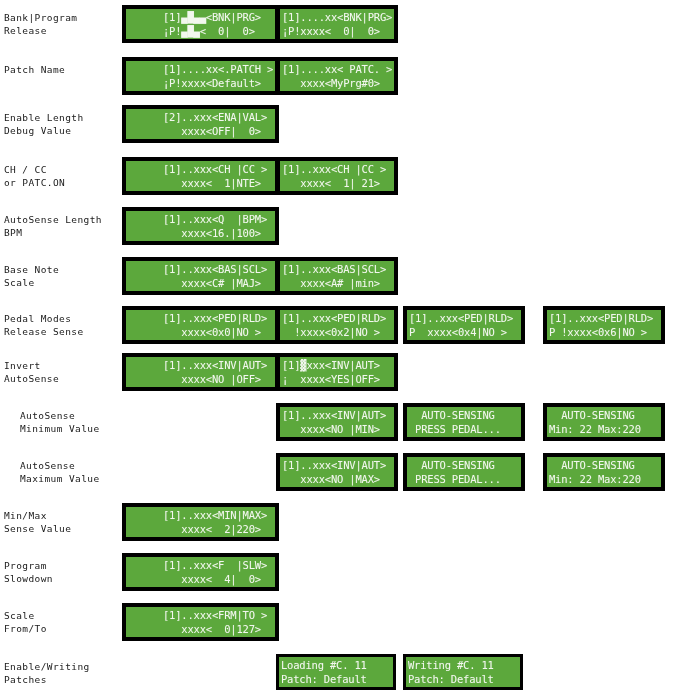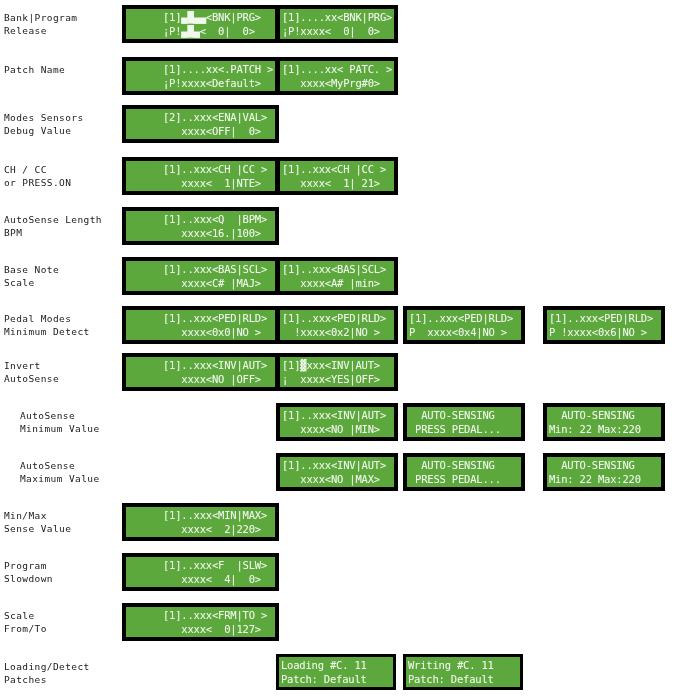--- a/index.html
+++ b/index.html
@@ -79,28 +79,28 @@
       <div class="lcd c1">
         <div class="line">[1]....xx&lt;.PATCH &gt;</div>
         <div class="line">¡P!xxxx&lt;Default&gt;</div>
       </div>
       <div class="lcd c2">
         <div class="line">[1]....xx&lt; PATC. &gt;</div>
         <div class="line">   xxxx&lt;MyPrg#0&gt;</div>
       </div>
     </div>
     <div class="row" style="top: 105px;">
-      <div class="row-label"><span>Modes Sensors</span><span>Debug Value</span></div>
+      <div class="row-label"><span>Enable Length</span><span>Debug Value</span></div>
       <div class="lcd c1">
         <div class="line">[2]..xxx&lt;ENA|VAL&gt;</div>
         <div class="line">   xxxx&lt;OFF|  0&gt;</div>
       </div>
     </div>
     <div class="row" style="top: 157px;">
-      <div class="row-label"><span>CH / CC</span><span>or PRESS.ON</span></div>
+      <div class="row-label"><span>CH / CC</span><span>or PATC.ON</span></div>
       <div class="lcd c1">
         <div class="line">[1]..xxx&lt;CH |CC &gt;</div>
         <div class="line">   xxxx&lt;  1|NTE&gt;</div>
       </div>
       <div class="lcd c2">
         <div class="line">[1]..xxx&lt;CH |CC &gt;</div>
         <div class="line">   xxxx&lt;  1| 21&gt;</div>
       </div>
     </div>
     <div class="row" style="top: 207px;">
@@ -115,21 +115,21 @@
       <div class="lcd c1">
         <div class="line">[1]..xxx&lt;BAS|SCL&gt;</div>
         <div class="line">   xxxx&lt;C# |MAJ&gt;</div>
       </div>
       <div class="lcd c2">
         <div class="line">[1]..xxx&lt;BAS|SCL&gt;</div>
         <div class="line">   xxxx&lt;A# |min&gt;</div>
       </div>
     </div>
     <div class="row" style="top: 306px;">
-      <div class="row-label"><span>Pedal Modes</span><span>Minimum Detect</span></div>
+      <div class="row-label"><span>Pedal Modes</span><span>Release Sense</span></div>
       <div class="lcd c1">
         <div class="line">[1]..xxx&lt;PED|RLD&gt;</div>
         <div class="line">   xxxx&lt;0x0|NO &gt;</div>
       </div>
       <div class="lcd c2">
         <div class="line">[1]..xxx&lt;PED|RLD&gt;</div>
         <div class="line">  !xxxx&lt;0x2|NO &gt;</div>
       </div>
       <div class="lcd c3">
         <div class="line">[1]..xxx&lt;PED|RLD&gt;</div>
@@ -196,21 +196,21 @@
       </div>
     </div>
     <div class="row" style="top: 603px;">
       <div class="row-label"><span>Scale</span><span>From/To</span></div>
       <div class="lcd c1">
         <div class="line">[1]..xxx&lt;FRM|TO &gt;</div>
         <div class="line">   xxxx&lt;  0|127&gt;</div>
       </div>
     </div>
     <div class="row" style="top: 654px;">
-      <div class="row-label"><span>Loading/Detect</span><span>Patches</span></div>
+      <div class="row-label"><span>Enable/Writing</span><span>Patches</span></div>
       <div class="lcd c2 thin">
         <div class="line">Loading #C. 11</div>
         <div class="line">Patch: Default</div>
       </div>
       <div class="lcd c3 thin">
         <div class="line">Writing #C. 11</div>
         <div class="line">Patch: Default</div>
       </div>
     </div>
   </div>

